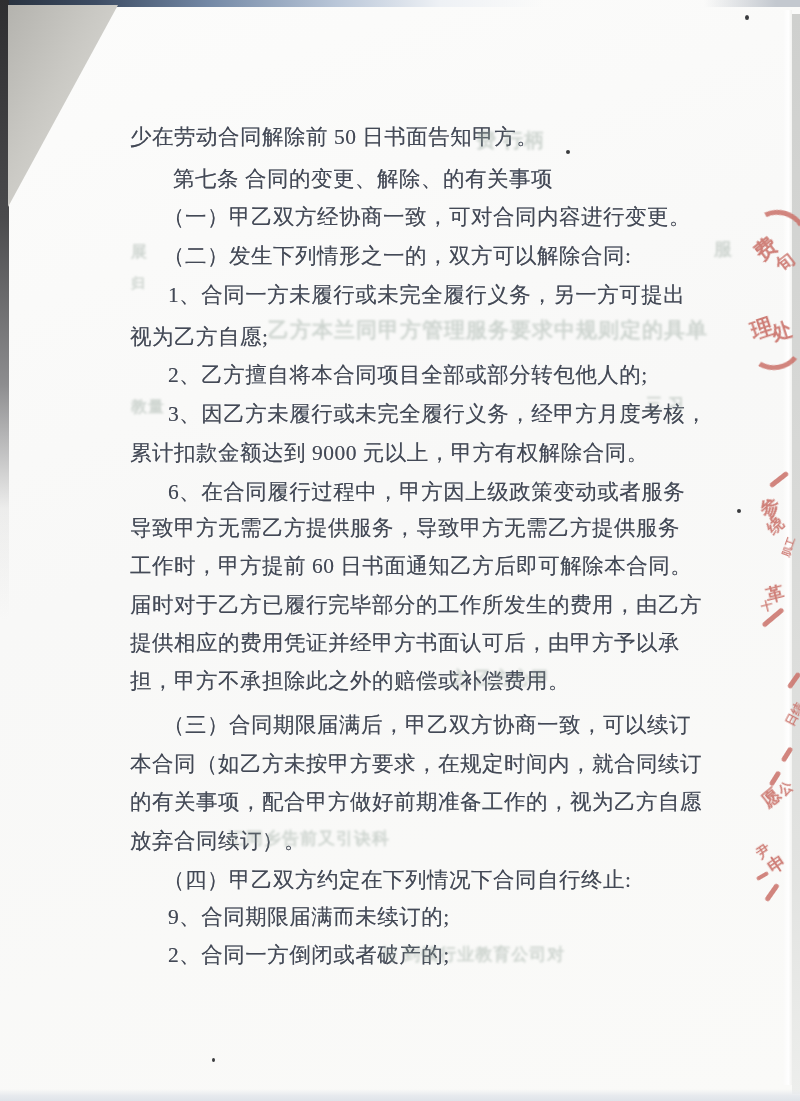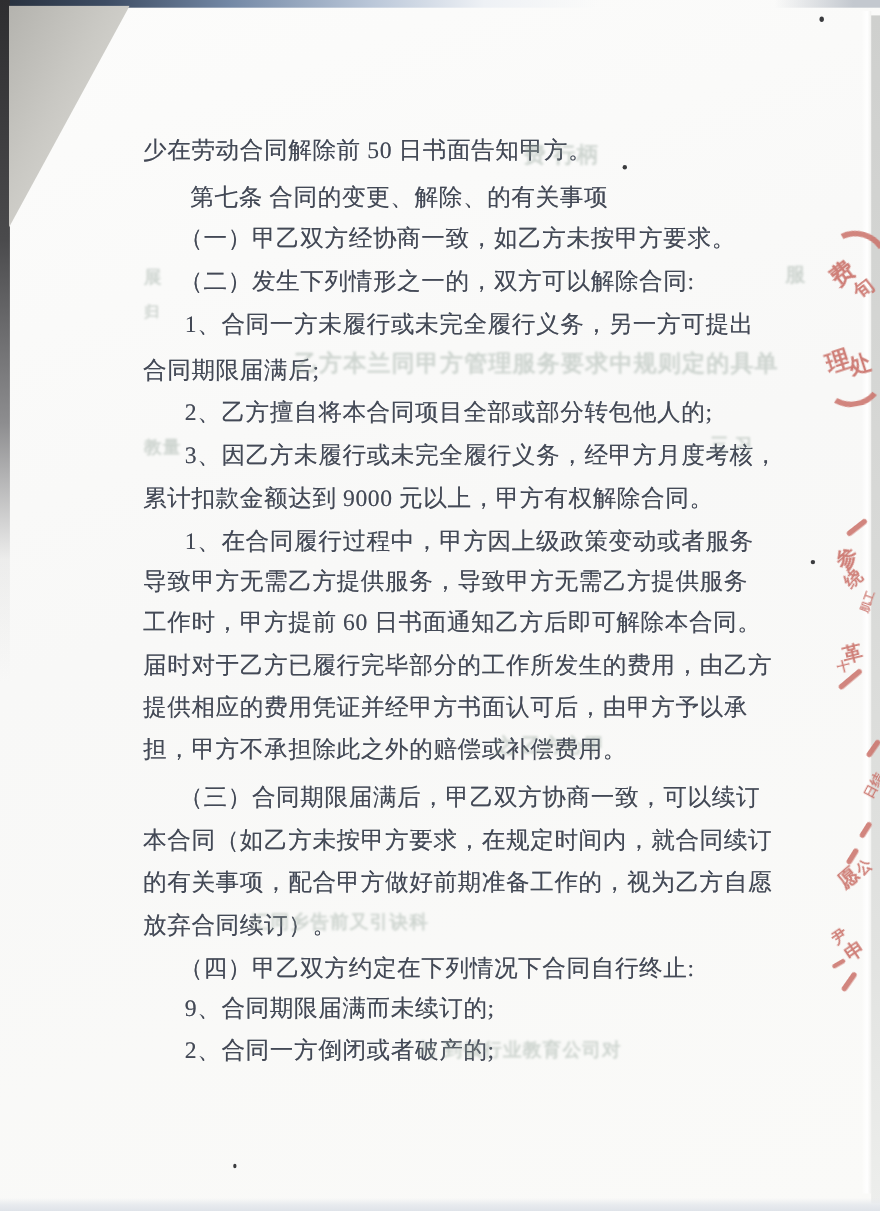--- a/index.html
+++ b/index.html
@@ -74,28 +74,28 @@
 
 <div class="edge-top"></div>
 <div class="edge-left"></div>
 <div class="fold-corner"></div>
 <div class="edge-right-crease"></div>
 <div class="edge-right"></div>
 <div class="edge-bottom"></div>
 
 <div class="tl" style="top:124px;left:130px">少在劳动合同解除前 50 日书面告知甲方。</div>
 <div class="tl" style="top:166px;left:173px">第七条 合同的变更、解除、的有关事项</div>
-<div class="tl" style="top:204px;left:163px">（一）甲乙双方经协商一致，如乙方未按甲方要求。</div>
+<div class="tl" style="top:204px;left:163px">（一）甲乙双方经协商一致，可对合同内容进行变更。</div>
 <div class="tl" style="top:243px;left:163px">（二）发生下列情形之一的，双方可以解除合同:</div>
 <div class="tl" style="top:282px;left:168px">1、合同一方未履行或未完全履行义务，另一方可提出</div>
-<div class="tl" style="top:324px;left:130px">合同期限届满后;</div>
+<div class="tl" style="top:324px;left:130px">视为乙方自愿;</div>
 <div class="tl" style="top:362px;left:168px">2、乙方擅自将本合同项目全部或部分转包他人的;</div>
 <div class="tl" style="top:401px;left:168px">3、因乙方未履行或未完全履行义务，经甲方月度考核，</div>
 <div class="tl" style="top:440px;left:130px">累计扣款金额达到 9000 元以上，甲方有权解除合同。</div>
-<div class="tl" style="top:479px;left:168px">1、在合同履行过程中，甲方因上级政策变动或者服务</div>
+<div class="tl" style="top:479px;left:168px">6、在合同履行过程中，甲方因上级政策变动或者服务</div>
 <div class="tl" style="top:515px;left:130px">导致甲方无需乙方提供服务，导致甲方无需乙方提供服务</div>
 <div class="tl" style="top:553px;left:130px">工作时，甲方提前 60 日书面通知乙方后即可解除本合同。</div>
 <div class="tl" style="top:592px;left:130px">届时对于乙方已履行完毕部分的工作所发生的费用，由乙方</div>
 <div class="tl" style="top:630px;left:130px">提供相应的费用凭证并经甲方书面认可后，由甲方予以承</div>
 <div class="tl" style="top:668px;left:130px">担，甲方不承担除此之外的赔偿或补偿费用。</div>
 <div class="tl" style="top:712px;left:163px">（三）合同期限届满后，甲乙双方协商一致，可以续订</div>
 <div class="tl" style="top:751px;left:130px">本合同（如乙方未按甲方要求，在规定时间内，就合同续订</div>
 <div class="tl" style="top:789px;left:130px">的有关事项，配合甲方做好前期准备工作的，视为乙方自愿</div>
 <div class="tl" style="top:828px;left:130px">放弃合同续订）。</div>
 <div class="tl" style="top:867px;left:163px">（四）甲乙双方约定在下列情况下合同自行终止:</div>

